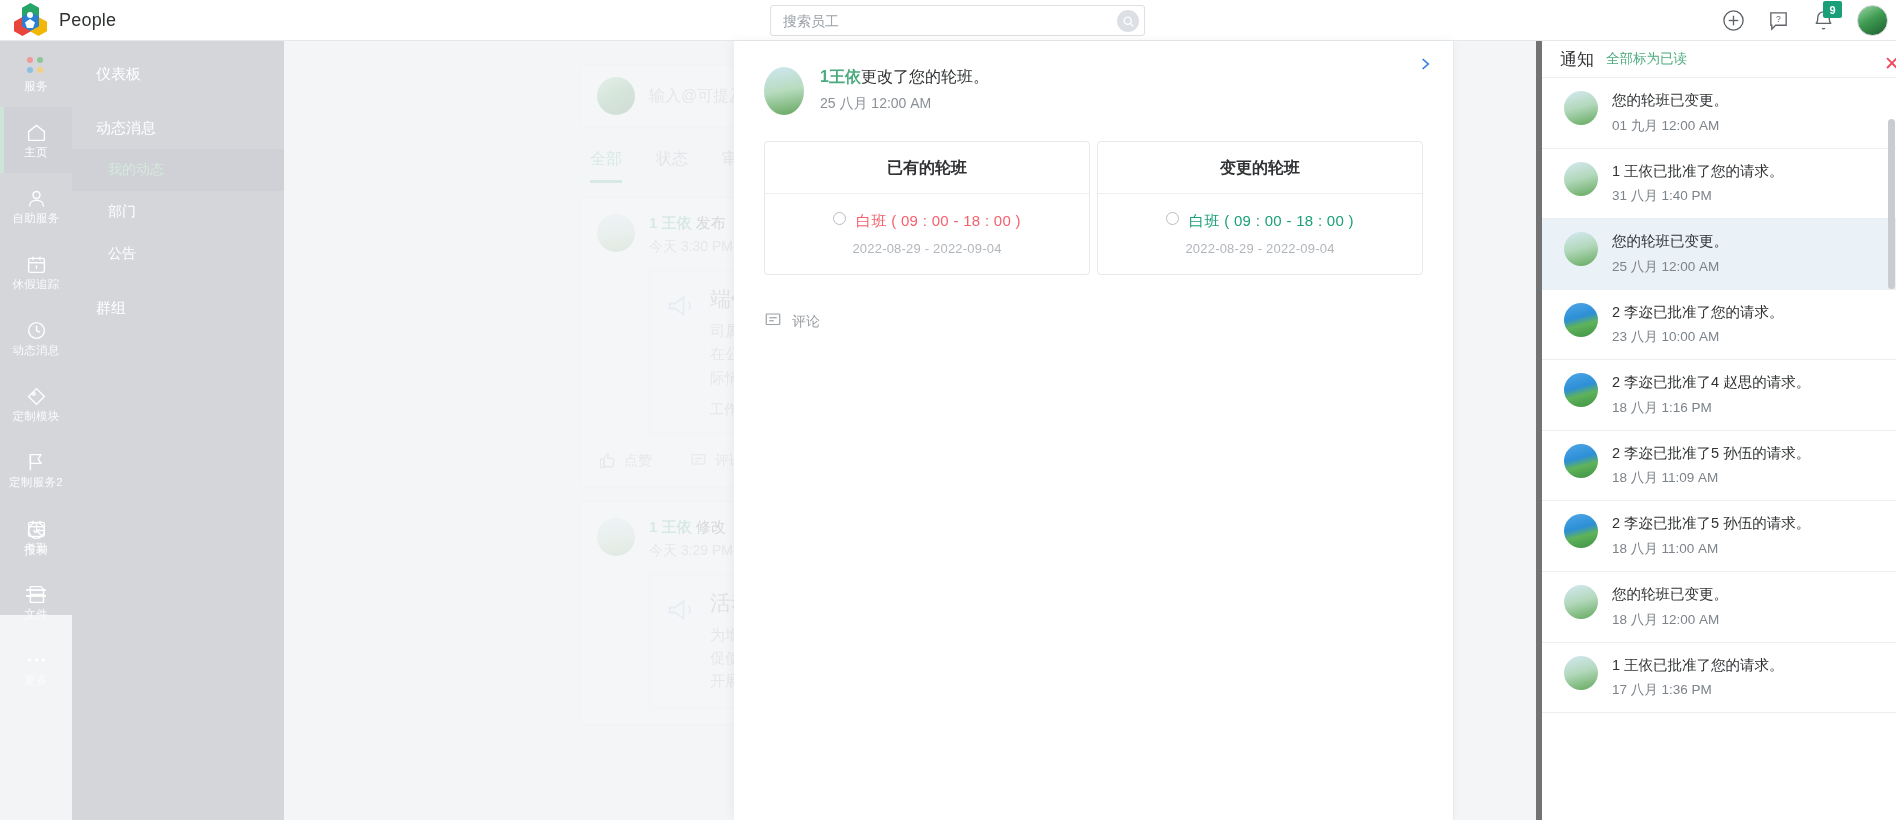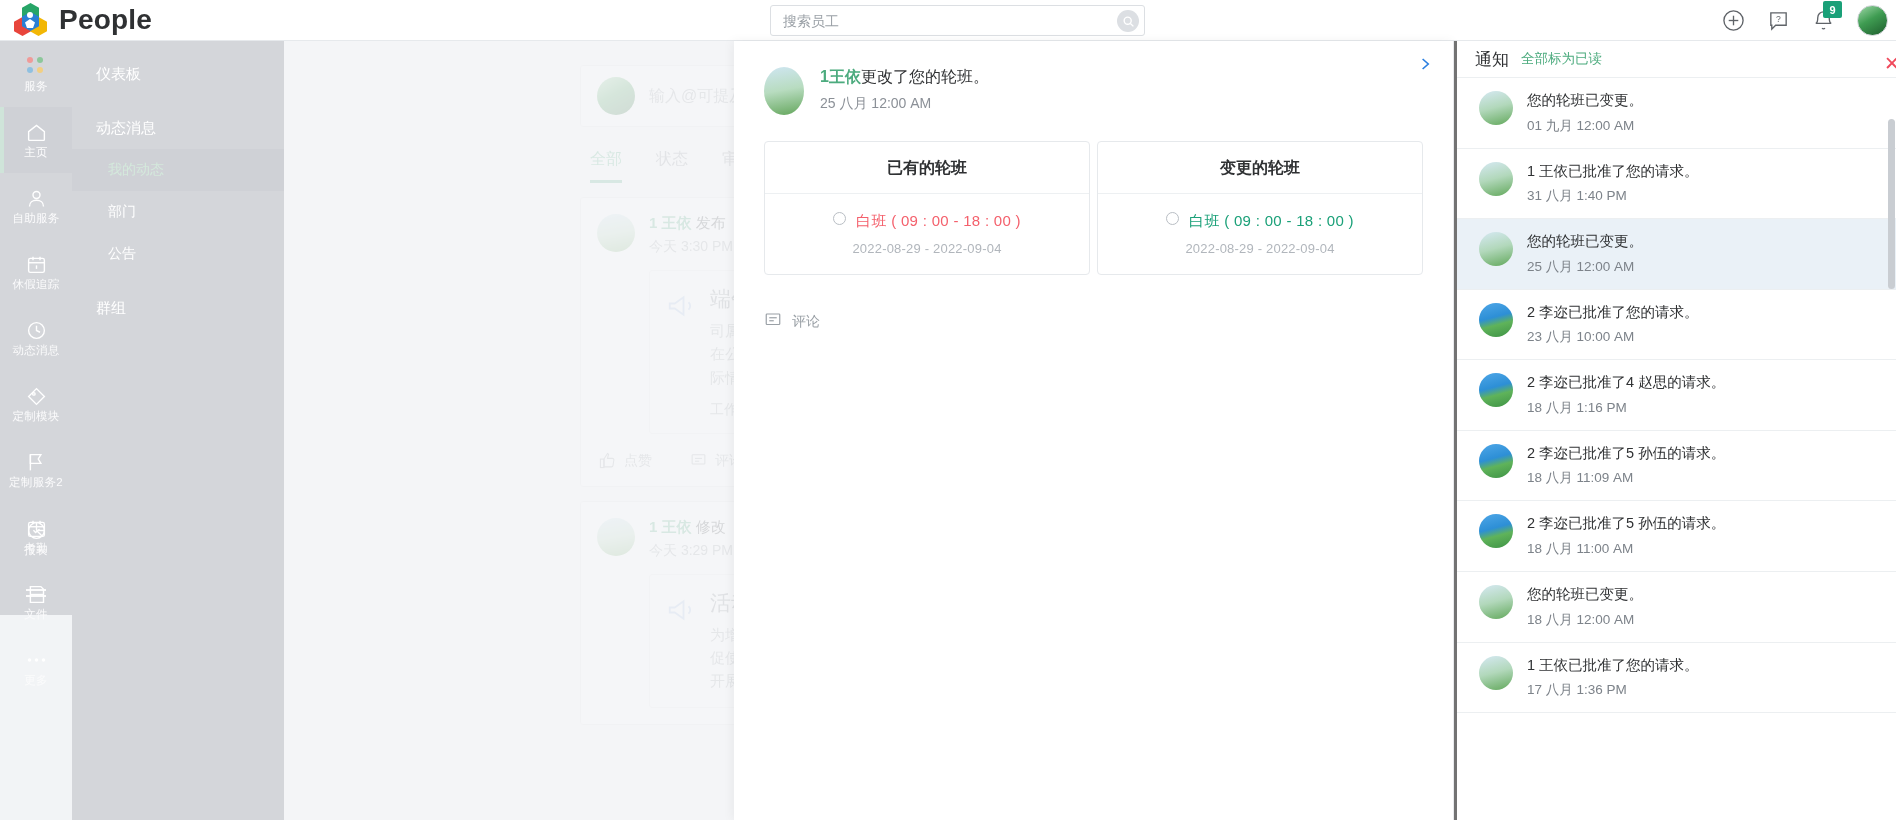--- a/index.html
+++ b/index.html
@@ -21,21 +21,21 @@
   .logo-hex span {
     position: absolute; width: 17px; height: 19px; border-radius: 4px;
   }
   .hx1 { left: 8px;  top: 0px;  background: #27a567; clip-path: polygon(50% 0%,100% 25%,100% 75%,50% 100%,0% 75%,0% 25%); }
   .hx2 { left: 0px;  top: 14px; background: #e8453c; clip-path: polygon(50% 0%,100% 25%,100% 75%,50% 100%,0% 75%,0% 25%); }
   .hx3 { left: 16px; top: 14px; background: #f2b705; clip-path: polygon(50% 0%,100% 25%,100% 75%,50% 100%,0% 75%,0% 25%); }
   .hx4 { left: 8px;  top: 9px;  background: #2a7fd4; width: 16px; height: 17px; clip-path: polygon(50% 0%,100% 25%,100% 75%,50% 100%,0% 75%,0% 25%); }
   .logo-person { position:absolute; left:13px; top:9px; width:6px; height:6px; border-radius:50%; background:#fff; z-index:3;}
   .logo-person2 { position:absolute; left:11px; top:16px; width:10px; height:9px; background:#fff; z-index:3;
       clip-path: polygon(50% 0%,100% 40%,80% 100%,20% 100%,0% 40%); }
-  .brand-title { font-size: 28px; color: #2f3133; font-weight: 700; letter-spacing: .2px; }
+  .brand-title { font-size: 18px; color: #2f3133; font-weight: 400; letter-spacing: .2px; }
 
   .searchbox {
     position: absolute; left: 770px; top: 5px; width: 375px; height: 31px;
     border: 1px solid #dcdfe3; border-radius: 3px; background: #fff;
   }
   .searchbox input {
     position: absolute; left: 12px; top: 0; width: 320px; height: 29px;
     border: none; outline: none; font-size: 14px; color: #4a4f55;
     font-family: "Liberation Sans", sans-serif; background: transparent;
   }
@@ -151,22 +151,22 @@
   .radio { width:13px; height:13px; border-radius:50%; border:1.5px solid #b9bec4; flex:none; }
   .shift-name { font-size:15px; letter-spacing:.3px; }
   .shift-name.old { color:#f4606c; }
   .shift-name.new { color:#1aa078; }
   .shift-dates { text-align:center; font-size:13px; color:#b1b6bc; margin-top:10px; letter-spacing:.2px; }
 
   .comment-row { display:flex; align-items:center; gap:10px; padding: 36px 0 0 30px; color:#9aa0a6; font-size:14px; cursor:pointer;}
 
   
   .notif {
-    position: absolute; right: 0; top: 41px; width: 442px; height: 779px;
-    background: #ffffff; border-left:3px solid #737373; z-index: 10; overflow: hidden;
+    position: absolute; right: 0; top: 41px; width: 360px; height: 779px;
+    background: #ffffff; border-left:6px solid #737373; z-index: 10; overflow: hidden;
   }
   .notif-head { height: 36px; display:flex; align-items:center; gap:12px; padding: 0 18px; background:#fff;}
   .notif-title { font-size:17px; color:#2f3133; }
   .notif-markall { font-size:13.5px; color:#4cab7e; cursor:pointer; }
   .notif-close { position:absolute; right: -4px; top: 11px; color:#f04a5c; font-size:19px; cursor:pointer; font-weight:600;}
   .notif-list { border-top:1px solid #eceff1; height: 742px; overflow-y:auto; }
   .notif-item {
     display:flex; gap:14px; align-items:flex-start;
     padding: 13px 18px 13px 22px; border-bottom:1px solid #eceff1; cursor:pointer;
   }

